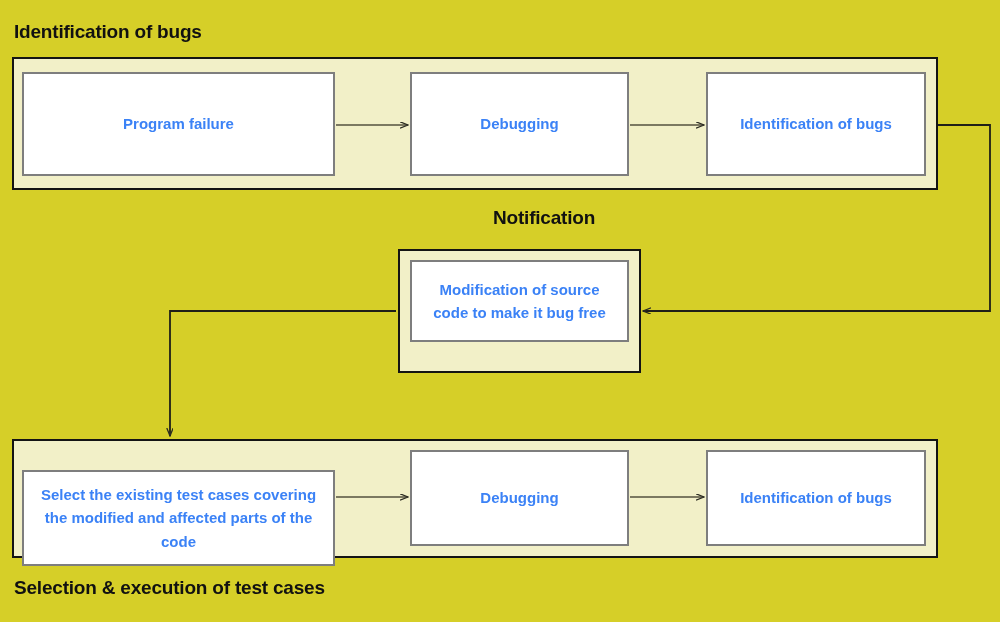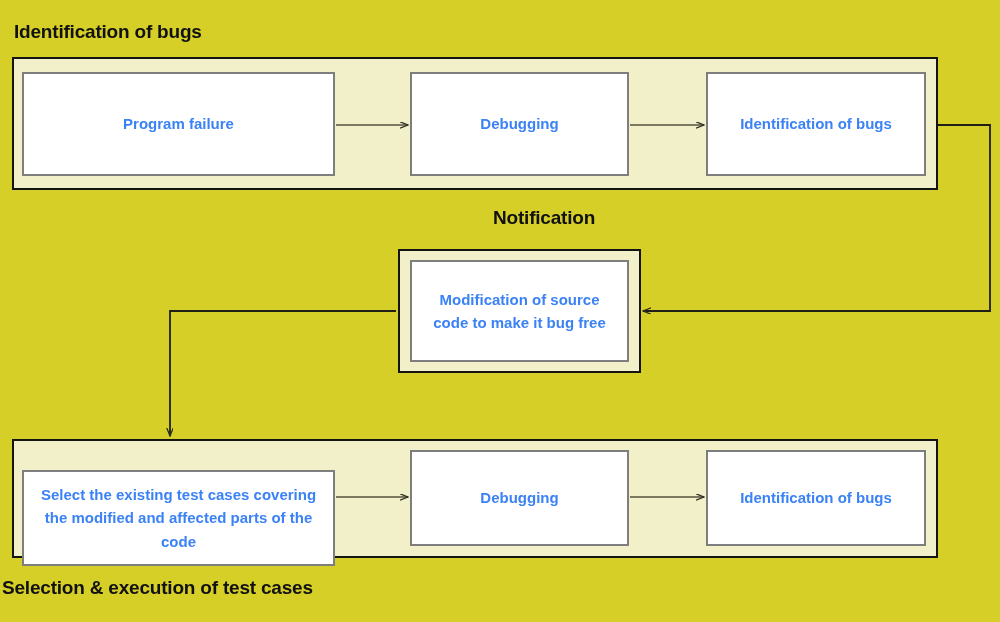--- a/index.html
+++ b/index.html
@@ -24,21 +24,21 @@
   .caption {
     position: absolute;
     font-weight: bold;
     font-size: 19px;
     color: #111111;
     letter-spacing: -0.2px;
     white-space: nowrap;
   }
   #caption-top    { left: 14px;  top: 21px; }
   #caption-middle { left: 453px; top: 207px; margin-left: 40px; }
-  #caption-bottom { left: 2px;  top: 577px; }
+  #caption-bottom { left: 14px;  top: 577px; }
 
   
   .band {
     position: absolute;
     background: #F2F0C8;
     border: 2px solid #141414;
     box-sizing: border-box;
   }
   #band-top    { left: 12px;  top: 57px;  width: 926px; height: 133px; }
   #band-middle { left: 398px; top: 249px; width: 243px; height: 124px; }
@@ -57,21 +57,21 @@
     font-size: 15px;
     font-weight: bold;
     color: #3b82f6;
     line-height: 1.55;
     padding: 4px 8px;
   }
   #node-program-failure { left: 22px;  top: 72px;  width: 313px; height: 104px; }
   #node-debugging-1     { left: 410px; top: 72px;  width: 219px; height: 104px; }
   #node-bugs-1          { left: 706px; top: 72px;  width: 220px; height: 104px; }
 
-  #node-modification    { left: 410px; top: 260px; width: 219px; height: 102px; }
+  #node-modification    { left: 410px; top: 260px; width: 219px; height: 82px; }
 
   #node-select-cases    { left: 22px;  top: 450px; width: 313px; height: 96px; margin-top: 20px; }
   #node-debugging-2     { left: 410px; top: 450px; width: 219px; height: 96px; }
   #node-bugs-2          { left: 706px; top: 450px; width: 220px; height: 96px; }
 
   
   #connectors {
     position: absolute;
     left: 0;
     top: 0;

